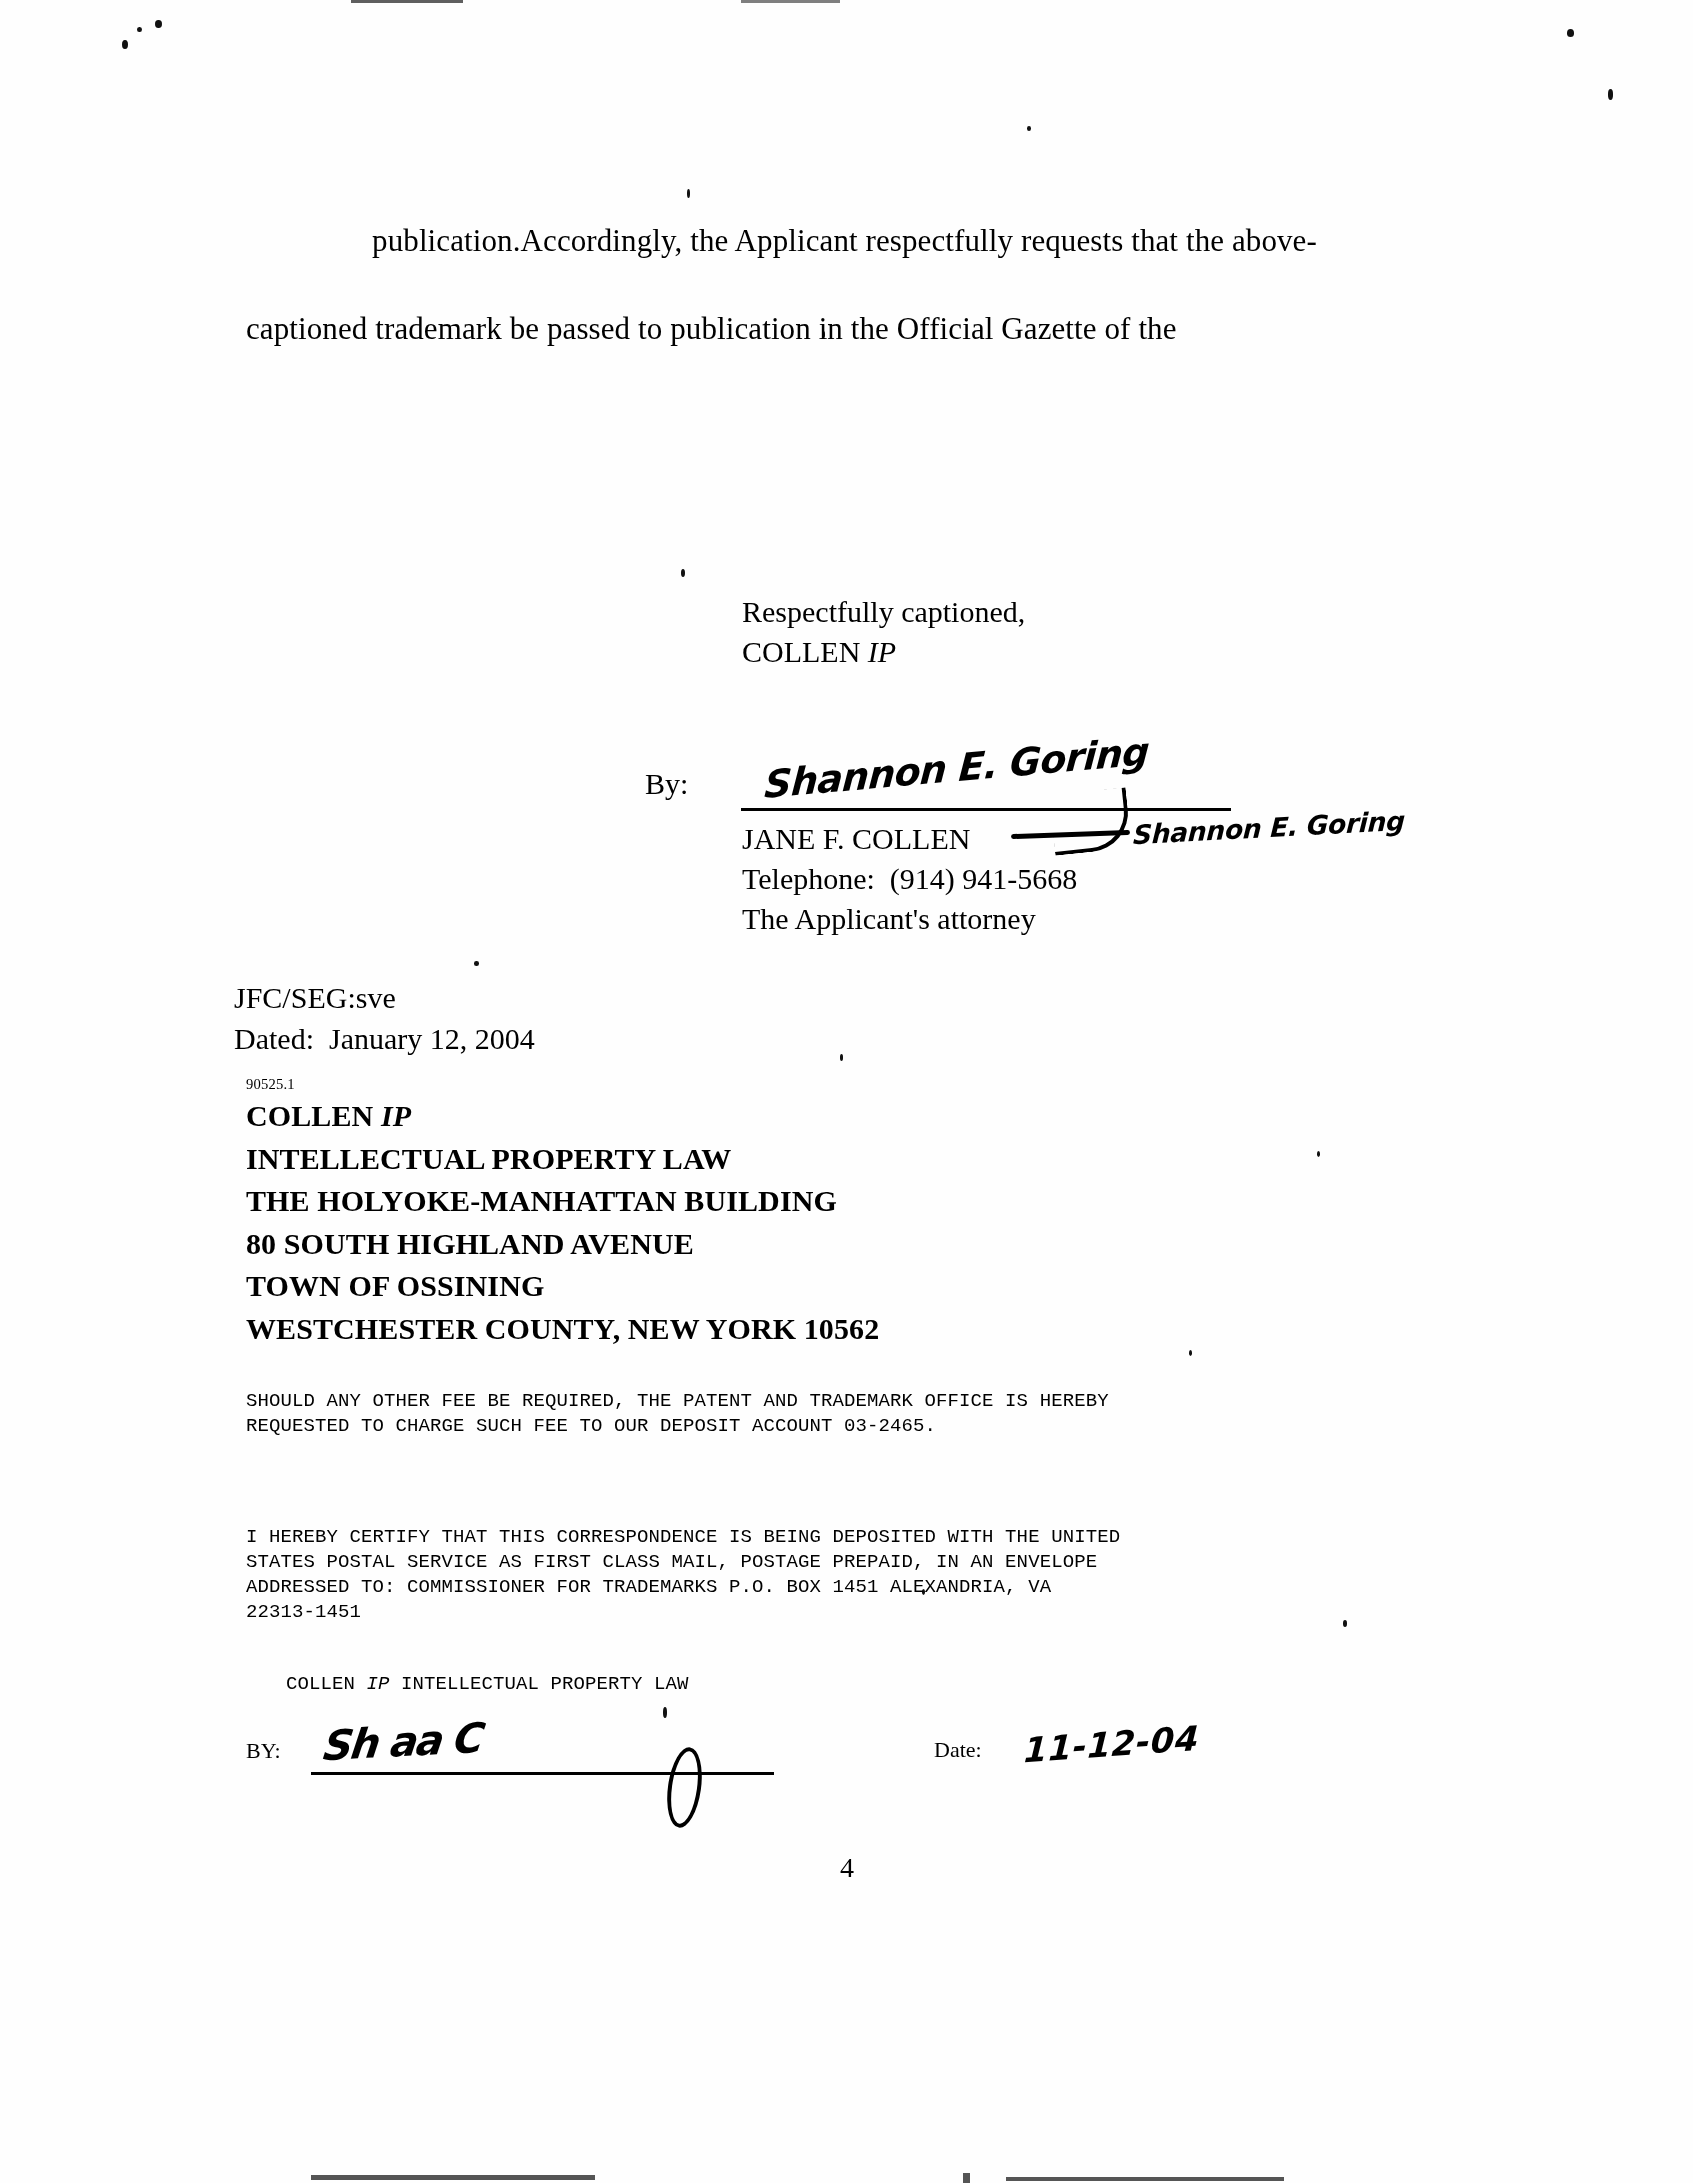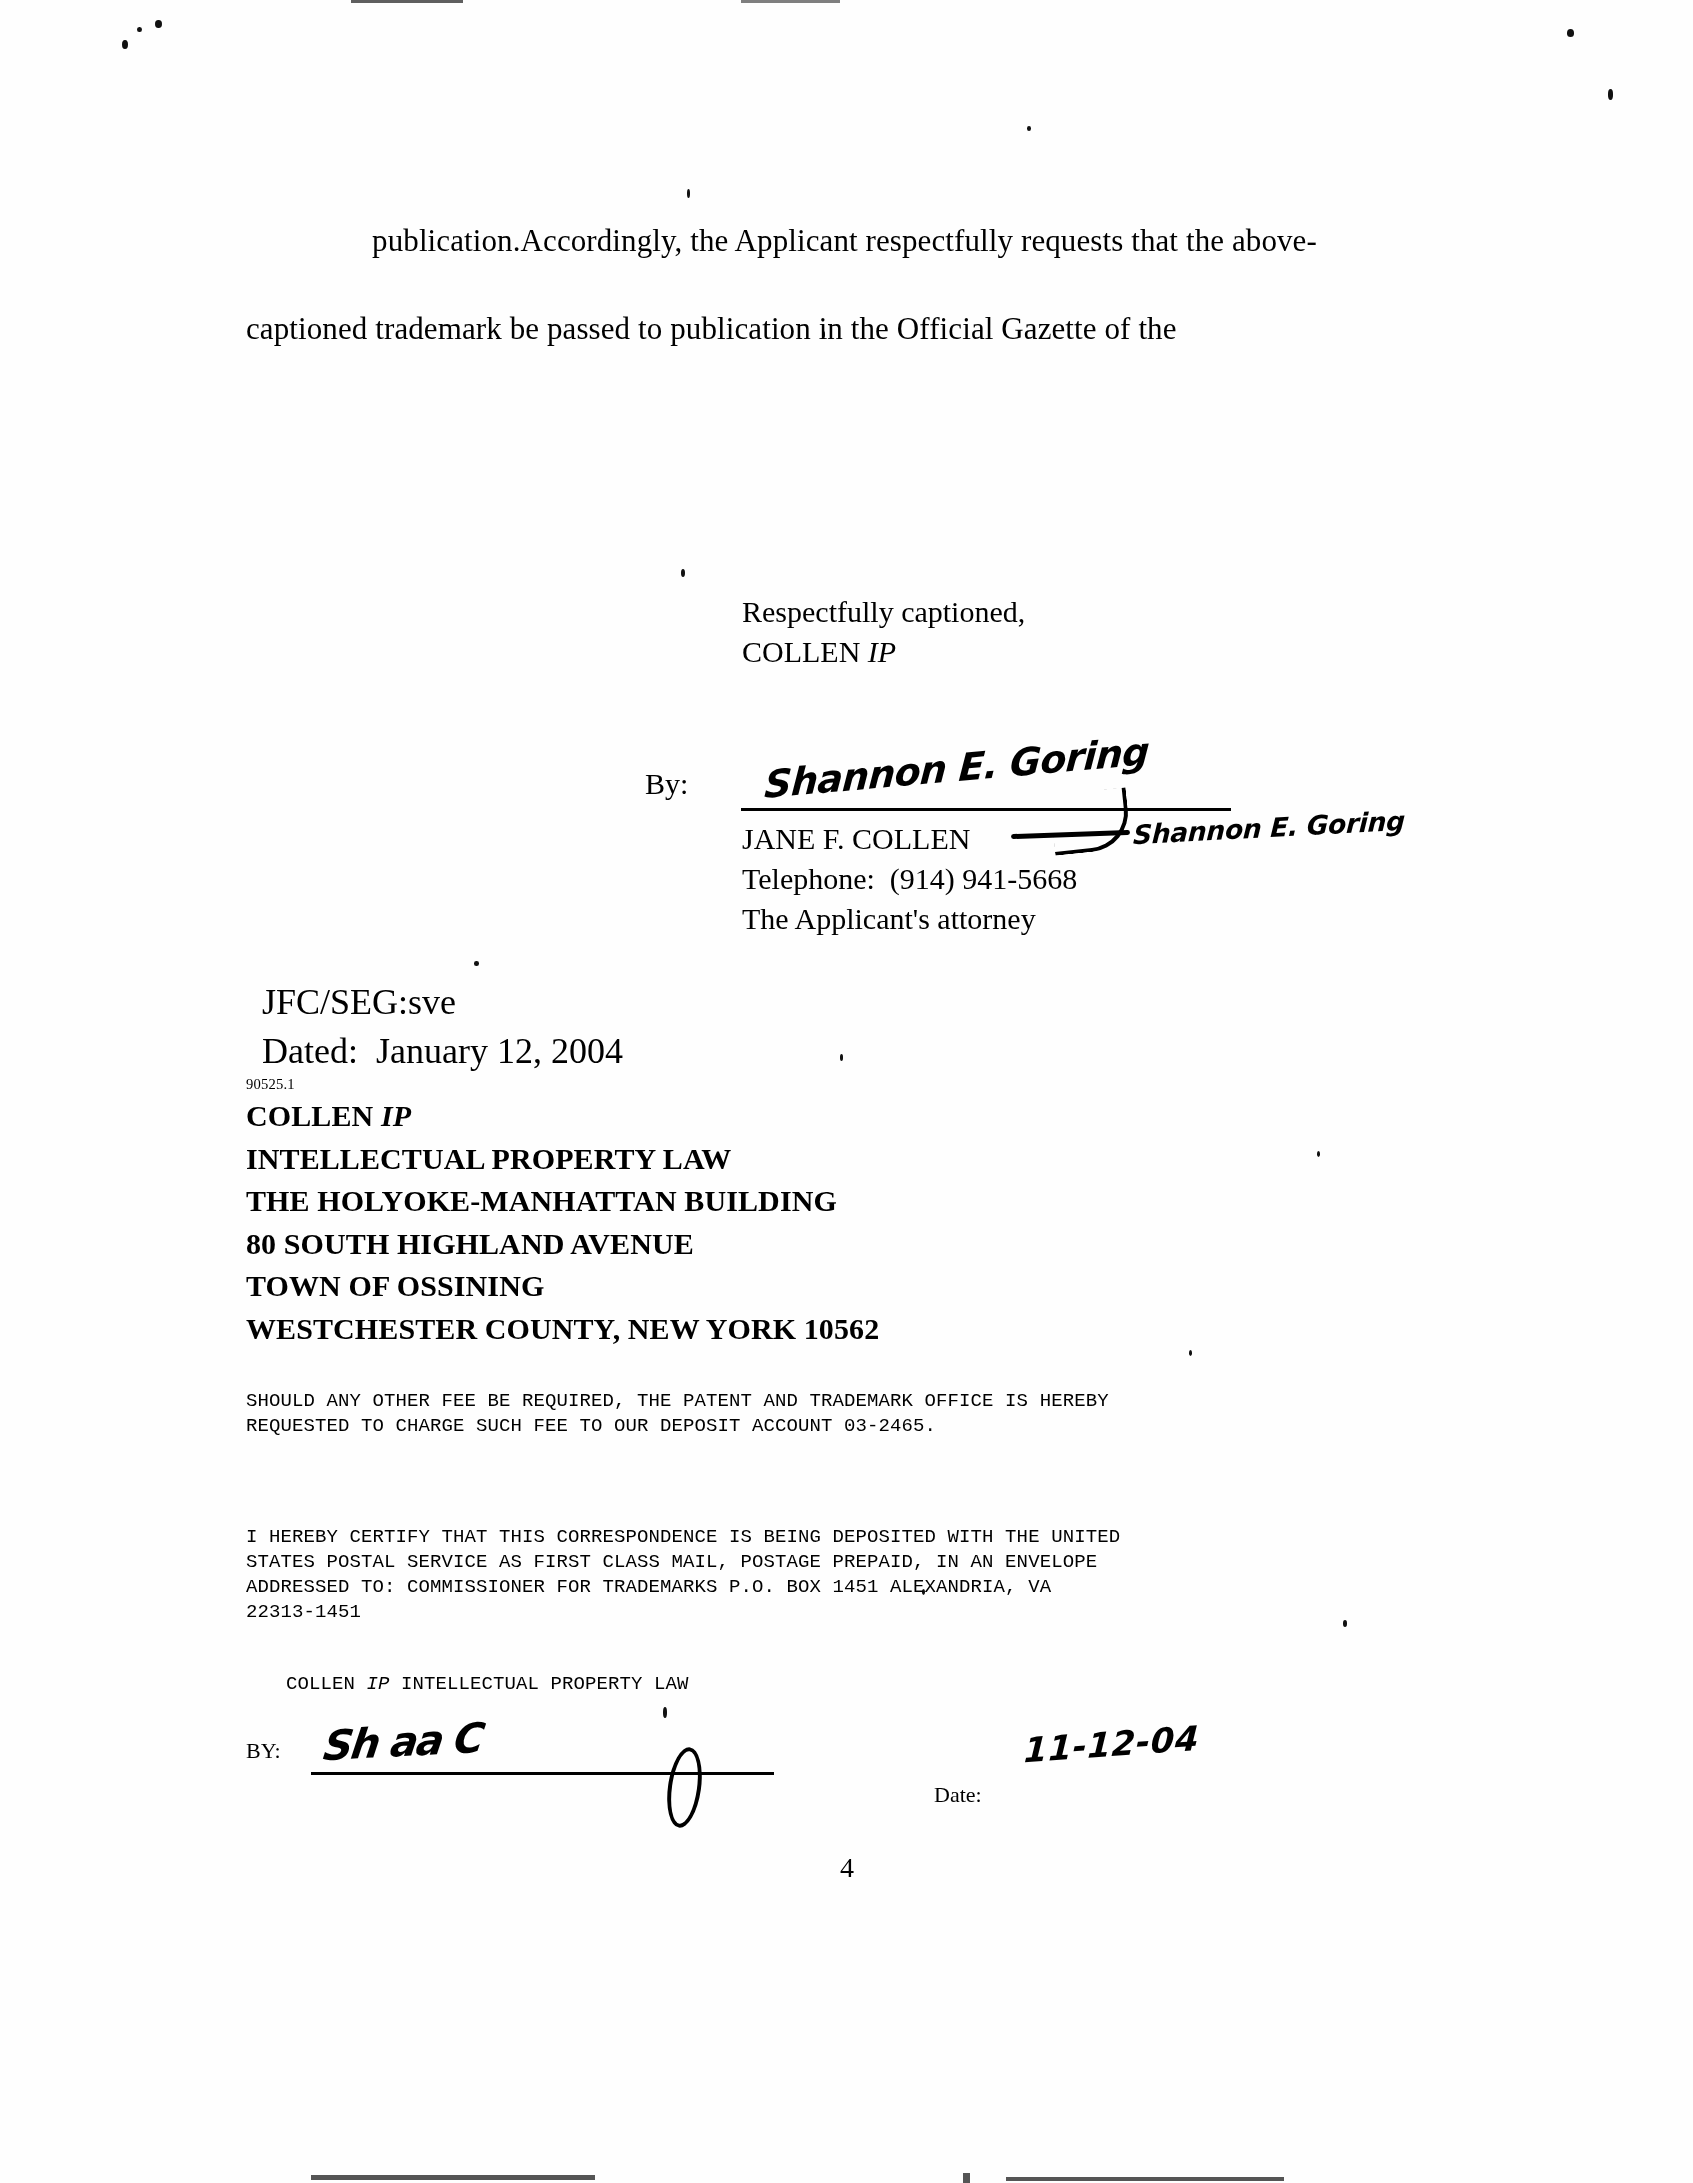--- a/index.html
+++ b/index.html
@@ -136,23 +136,23 @@
     height: 57px;
     border-right: 4.6px solid #000;
     border-bottom: 4.6px solid #000;
     border-bottom-right-radius: 40px;
     transform: rotate(-6deg);
   }
 
   
   .ref-block {
     position: absolute;
-    left: 262px;
+    left: 234px;
     top: 978px;
-    font-size: 36px;
+    font-size: 30px;
     line-height: 1.36;
   }
   .docket {
     position: absolute;
     left: 246px;
     top: 1076px;
     font-size: 14.6px;
     letter-spacing: 0.2px;
   }
 
@@ -194,21 +194,21 @@
     position: absolute;
     left: 311px;
     top: 1772px;
     width: 463px;
     height: 3.3px;
     background: #000;
   }
   .date-label {
     position: absolute;
     left: 934px;
-    top: 1782px;
+    top: 1737px;
     font-size: 22px;
   }
   .sig-bottom {
     position: absolute;
     left: 324px;
     top: 1718px;
     font-size: 41px;
     transform: rotate(-3deg) skewX(-11deg);
     letter-spacing: -2px;
   }

